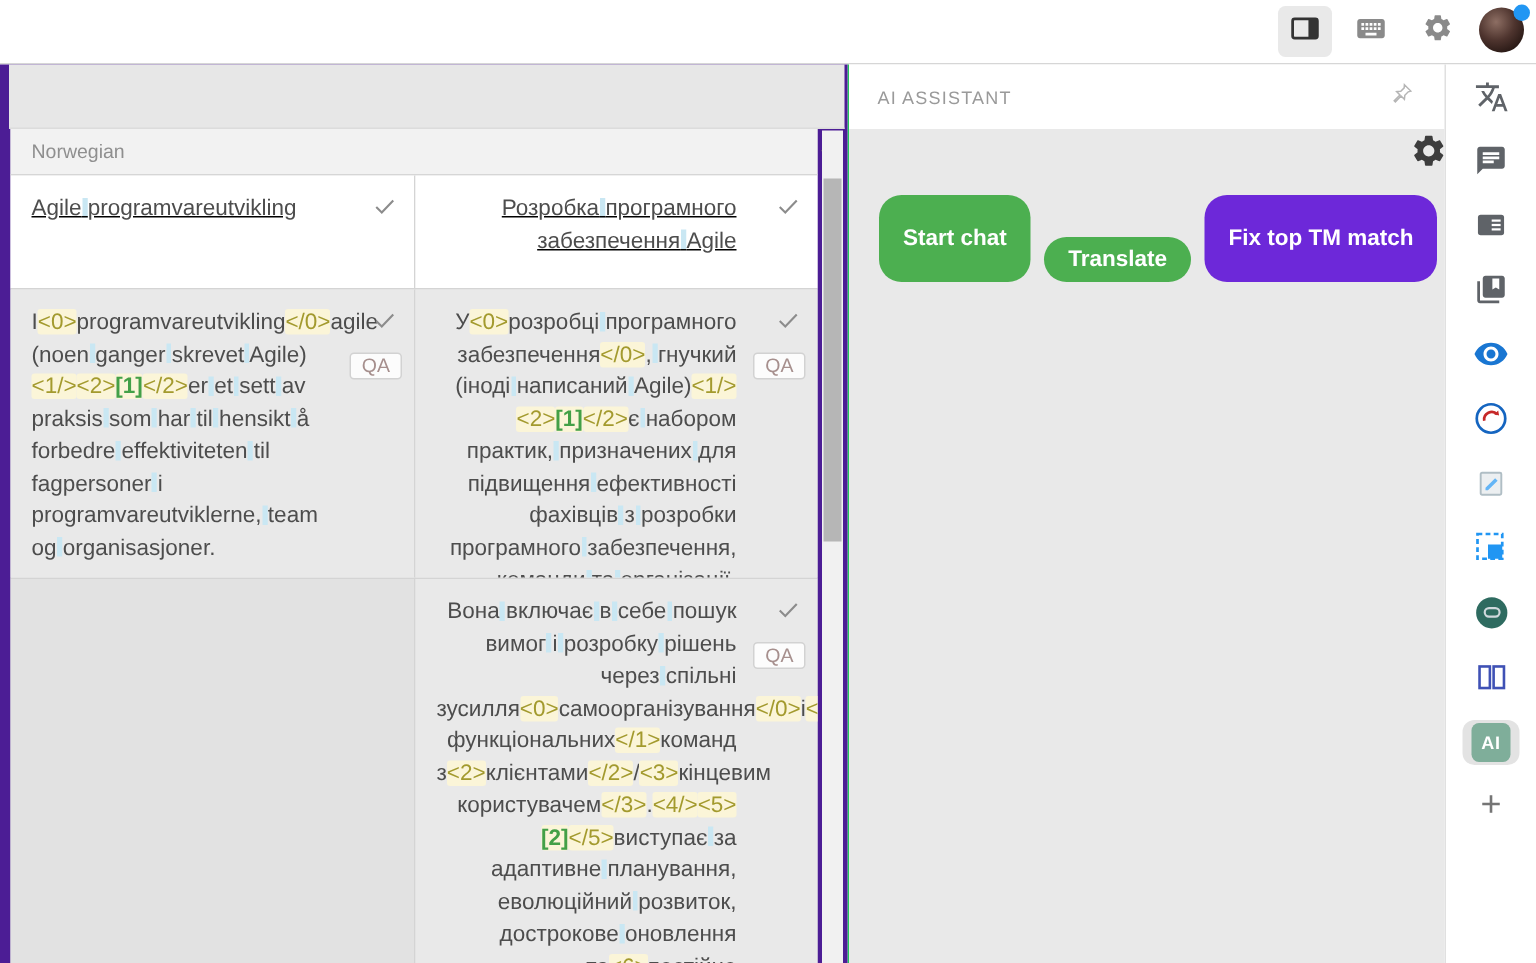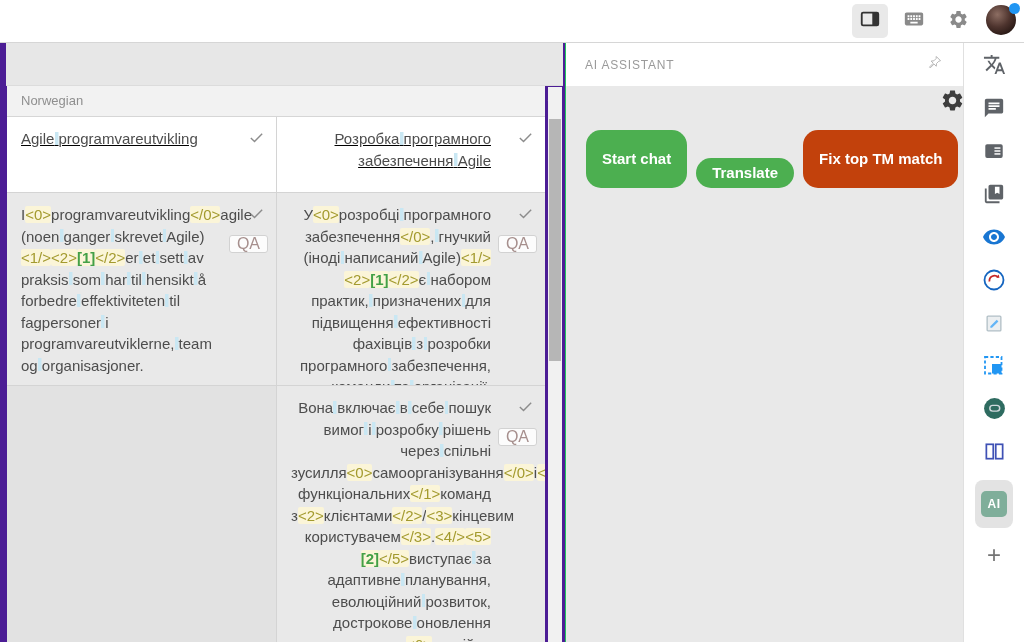--- a/index.html
+++ b/index.html
@@ -42,21 +42,21 @@
   .cell.src { border-right:1px solid #d4d4d4; }
   .row-1 .cell { background:#ffffff; }
   .row-1 { height:76px;text-decoration:underline; }
   .row-2 { height:193px; }
   .row-2 .cell { background:#e9e9e9; }
   .row-3 .cell { background:#e9e9e9; }
   .row-3 .cell.src { background:#e2e2e2; }
 
   .seg-check { position:absolute; top:12px; right:10px; cursor:pointer; }
   .seg-qa { position:absolute; top:42px; right:8px; background:#fcfcfc;
-            border:1px solid #d2d2d2; border-radius:3px; font-size:16px;
+            border:1px solid #d2d2d2; border-radius:3px; font-size:13px;
             color:#a68f8d; padding:1px 7px; line-height:14px; cursor:pointer; }
 
   .tag { color:#a39a2e; background:#fbf5d8; border-radius:2px; }
   .ref { color:#43a047; background:#fbf5d8; font-weight:bold; border-radius:2px; }
   .sp  { background:linear-gradient(#c9e7f3,#c9e7f3) center / 3.5px 78% no-repeat; }
 
   
   .vscroll-track { position:absolute; right:3px; top:44px; width:14px; bottom:0; background:#f1f1f1; }
   .vscroll-thumb { position:absolute; left:1px; top:32px; width:12px; height:242px; background:#b6b6b6; cursor:pointer; }
 
@@ -71,21 +71,21 @@
   .ai-btn { border:none; background:#4caf50; color:#fff; font-family:inherit;
             font-size:15px; font-weight:bold; padding:6px 16px 7px; border-radius:15px;
             cursor:pointer; white-space:nowrap; }
 
   
   .sidebar { width:61px; flex:none; background:#fff; border-left:1px solid #e0e0e0;
              display:flex; flex-direction:column; align-items:center;
              padding-top:7px; gap:10px; }
   .sb-item { width:34px; height:33px; display:flex; align-items:center;
              justify-content:center; cursor:pointer; flex:none; }
-  .sb-item.active { background:#e3e3e3; border-radius:8px; width:38px; height:48px; }
+  .sb-item.active { background:#e3e3e3; border-radius:8px; width:38px; height:30px; }
   .ai-badge { width:26px; height:26px; background:#7fae9a; border-radius:5px; color:#fff;
               font-size:12px; font-weight:bold; display:flex; align-items:center;
               justify-content:center; letter-spacing:.5px; }
   .plus-glyph { font-size:24px; color:#757575; font-weight:normal; line-height:20px; }
 </style>
 </head>
 <body>
 
 <div class="topbar">
   <div class="tb-btn active">
@@ -198,21 +198,21 @@
     </div>
     <div class="ai-body">
       <span class="ai-gear">
         <svg width="25" height="25" viewBox="0 0 24 24" fill="#3d3d3d">
             <path d="M19.14 12.94c.04-.3.06-.61.06-.94s-.02-.64-.07-.94l2.03-1.58c.18-.14.23-.41.12-.61l-1.92-3.32c-.12-.22-.37-.29-.59-.22l-2.39.96c-.5-.38-1.03-.7-1.62-.94l-.36-2.54c-.04-.24-.24-.41-.48-.41h-3.84c-.24 0-.43.17-.47.41l-.36 2.54c-.59.24-1.13.57-1.62.94l-2.39-.96c-.22-.08-.47 0-.59.22L2.74 8.87c-.12.21-.08.47.12.61l2.03 1.58c-.05.3-.09.63-.09.94s.02.64.07.94l-2.03 1.58c-.18.14-.23.41-.12.61l1.92 3.32c.12.22.37.29.59.22l2.39-.96c.5.38 1.03.7 1.62.94l.36 2.54c.05.24.24.41.48.41h3.84c.24 0 .44-.17.47-.41l.36-2.54c.59-.24 1.13-.56 1.62-.94l2.39.96c.22.08.47 0 .59-.22l1.92-3.32c.12-.22.07-.47-.12-.61l-2.01-1.58zM12 15.6c-1.98 0-3.6-1.62-3.6-3.6s1.62-3.6 3.6-3.6 3.6 1.62 3.6 3.6-1.62 3.6-3.6 3.6z"></path>
           </svg>
       </span>
       <div class="ai-buttons">
         <button class="ai-btn" style="background: rgb(76, 175, 80);">Start chat</button>
         <button class="ai-btn" style="background: rgb(76, 175, 80); margin-top: 28px;">Translate</button>
-        <button class="ai-btn" style="background: #c2410c;">Fix top TM match</button>
+        <button class="ai-btn" style="background: #6d28d9;">Fix top TM match</button>
       </div>
     </div>
   </div>
 
   <div class="sidebar">
     <div class="sb-item">
       <span><svg width="23" height="23" viewBox="0 0 24 24" fill="#5f6368">
             <path d="M12.87 15.07l-2.54-2.51.03-.03c1.74-1.94 2.98-4.17 3.71-6.53H17V4h-7V2H8v2H1v1.99h11.17C11.5 7.92 10.44 9.75 9 11.35 8.07 10.32 7.3 9.19 6.69 8h-2c.73 1.63 1.73 3.17 2.98 4.56l-5.09 5.02L4 19l5-5 3.11 3.11.76-2.04zM18.5 10h-2L12 22h2l1.12-3h4.75L21 22h2l-4.5-12zm-2.62 7l1.62-4.33L19.12 17h-3.24z"></path>
           </svg></span>
     </div>

